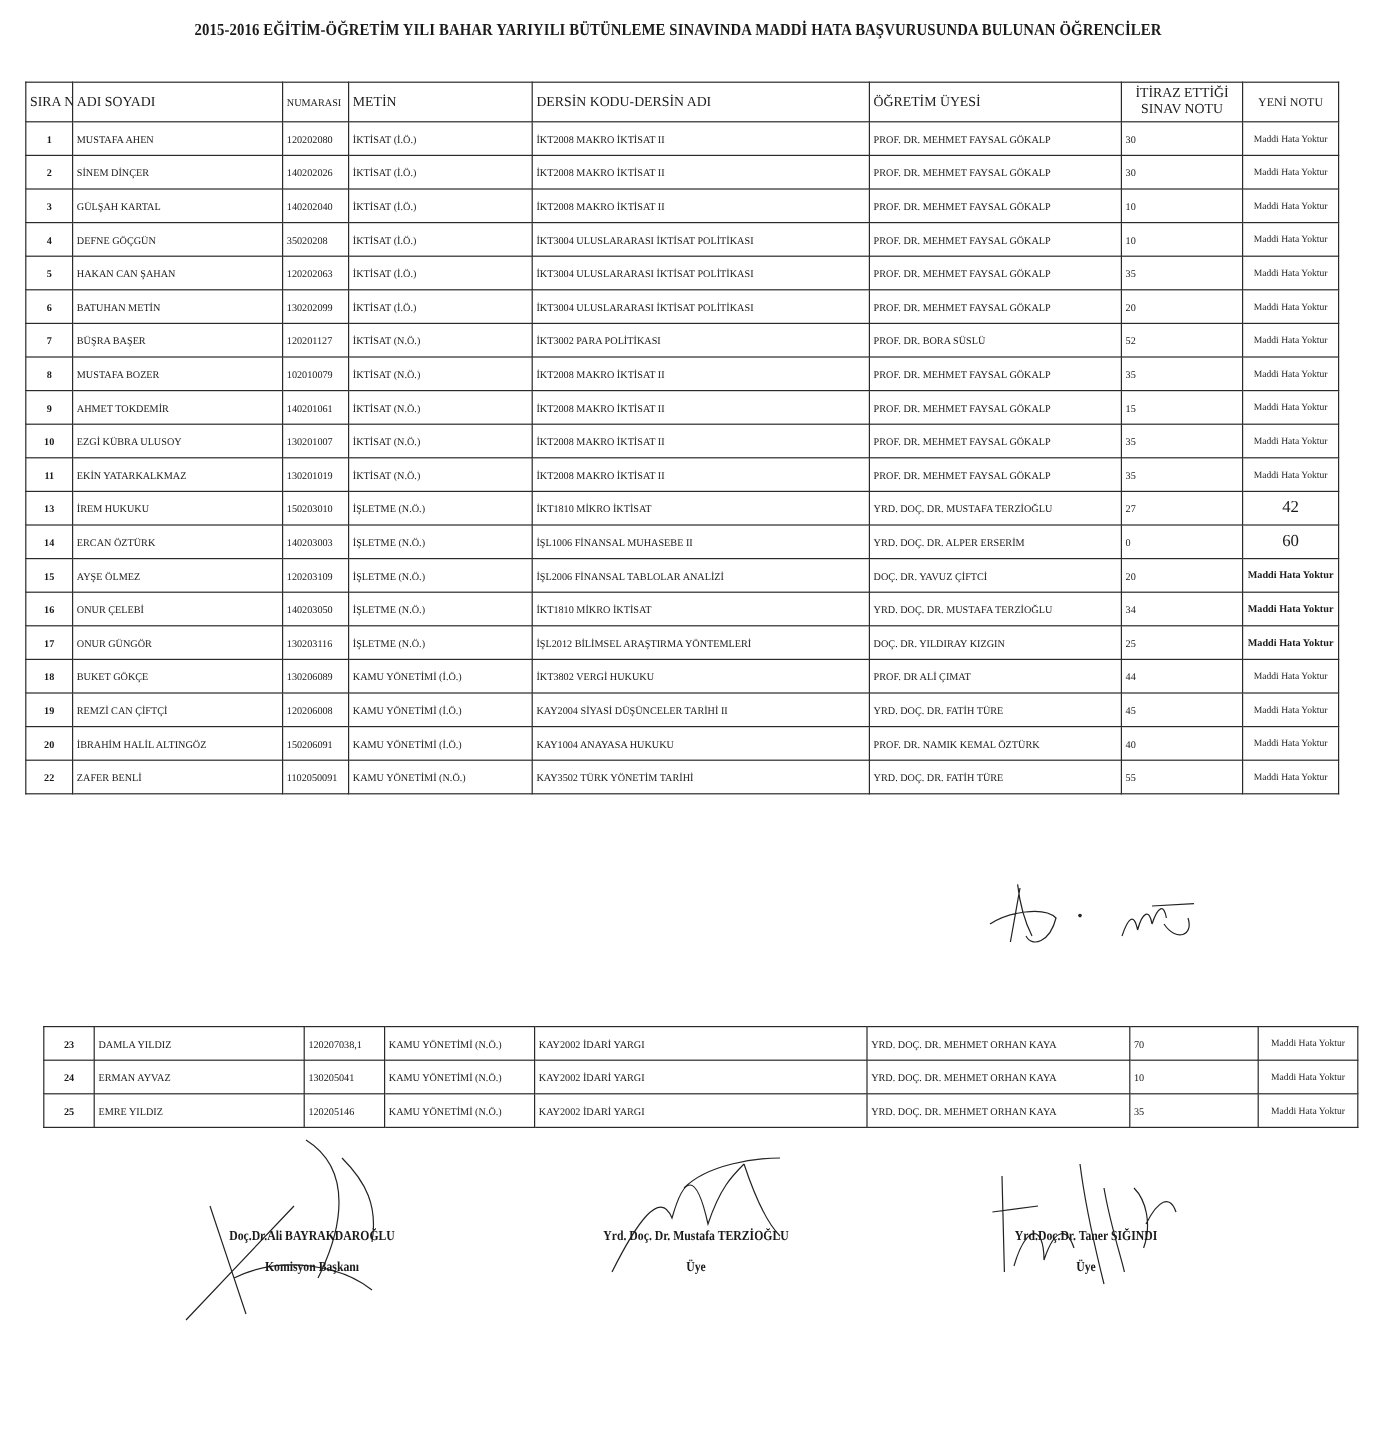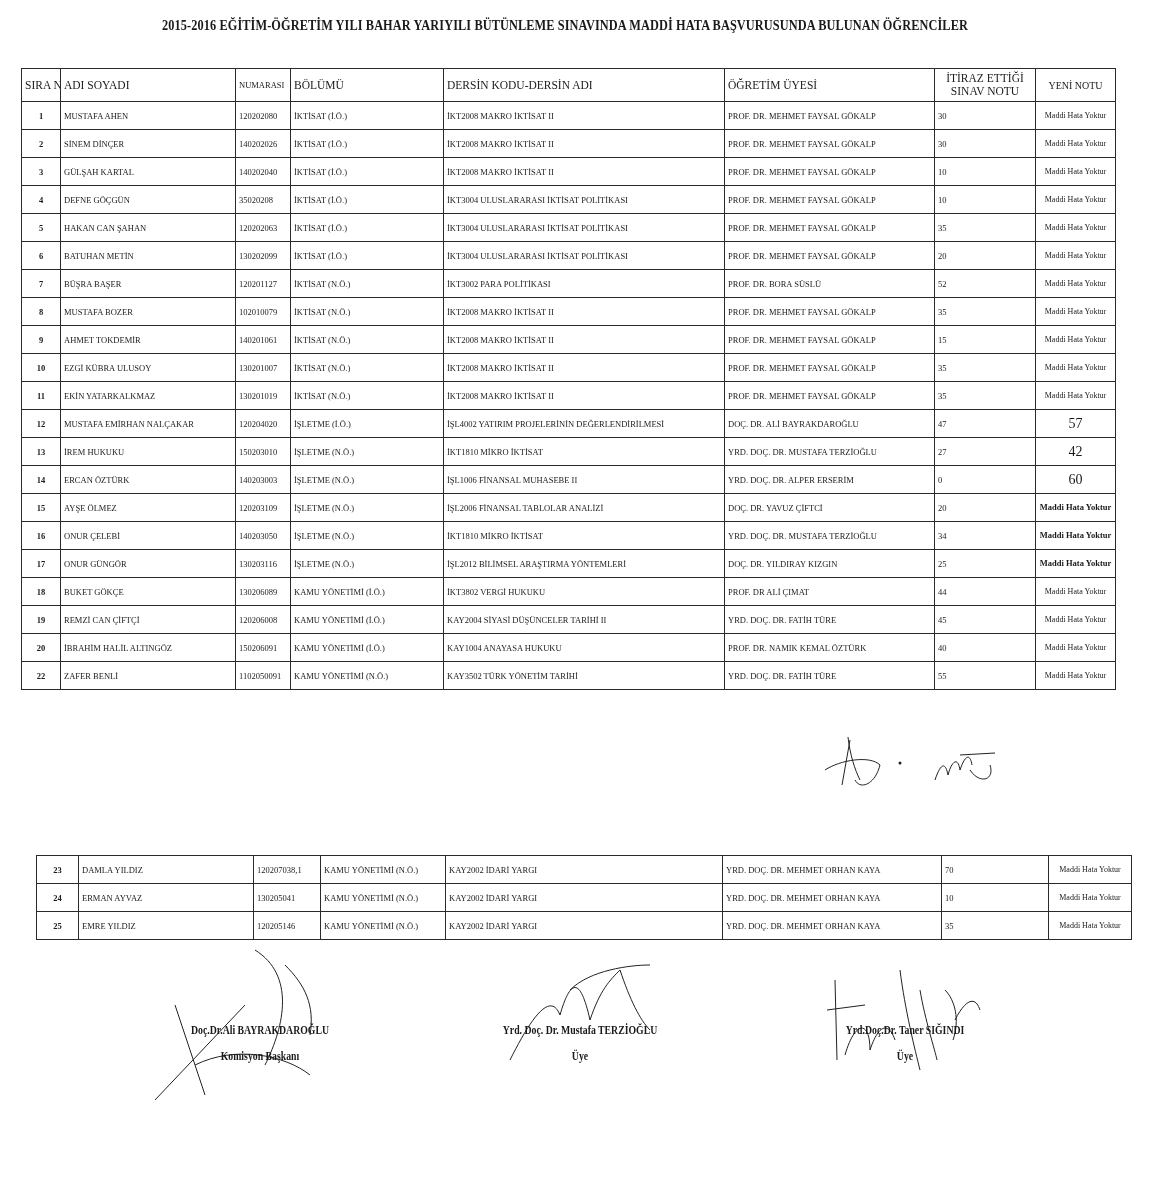--- a/index.html
+++ b/index.html
@@ -37,21 +37,21 @@
     <col style="width:281px">
       <col style="width:210px">
       <col style="width:101px">
       <col style="width:80px">
   </colgroup>
   <thead>
     <tr>
       <th class="c"><span>SIRA NO</span></th>
       <th>ADI SOYADI</th>
       <th style="font-size:8.5px">NUMARASI</th>
-      <th>BÖLÜMÜ</th>
+      <th>METİN</th>
       <th>DERSİN KODU-DERSİN ADI</th>
       <th>ÖĞRETİM ÜYESİ</th>
       <th class="c" style="white-space:normal;line-height:13px">İTİRAZ ETTİĞİ SINAV NOTU</th>
       <th class="c b">YENİ NOTU</th>
     </tr>
   </thead>
   <tbody id="main-body">
       <tr>
         <td class="no">1</td>
         <td>MUSTAFA AHEN</td>
@@ -154,30 +154,20 @@
       </tr>
       <tr>
         <td class="no">11</td>
         <td>EKİN YATARKALKMAZ</td>
         <td>130201019</td>
         <td>İKTİSAT (N.Ö.)</td>
         <td>İKT2008 MAKRO İKTİSAT II</td>
         <td>PROF. DR. MEHMET FAYSAL GÖKALP</td>
         <td class="grade">35</td>
         <td class="new">Maddi Hata Yoktur</td>
-      </tr>
-      <tr>
-        <td class="no">12</td>
-        <td>MUSTAFA EMİRHAN NALÇAKAR</td>
-        <td>120204020</td>
-        <td>İŞLETME (İ.Ö.)</td>
-        <td>İŞL4002 YATIRIM PROJELERİNİN DEĞERLENDİRİLMESİ</td>
-        <td>DOÇ. DR. ALİ BAYRAKDAROĞLU</td>
-        <td class="grade">47</td>
-        <td class="new big">57</td>
       </tr>
       <tr>
         <td class="no">13</td>
         <td>İREM HUKUKU</td>
         <td>150203010</td>
         <td>İŞLETME (N.Ö.)</td>
         <td>İKT1810 MİKRO İKTİSAT</td>
         <td>YRD. DOÇ. DR. MUSTAFA TERZİOĞLU</td>
         <td class="grade">27</td>
         <td class="new big">42</td>

